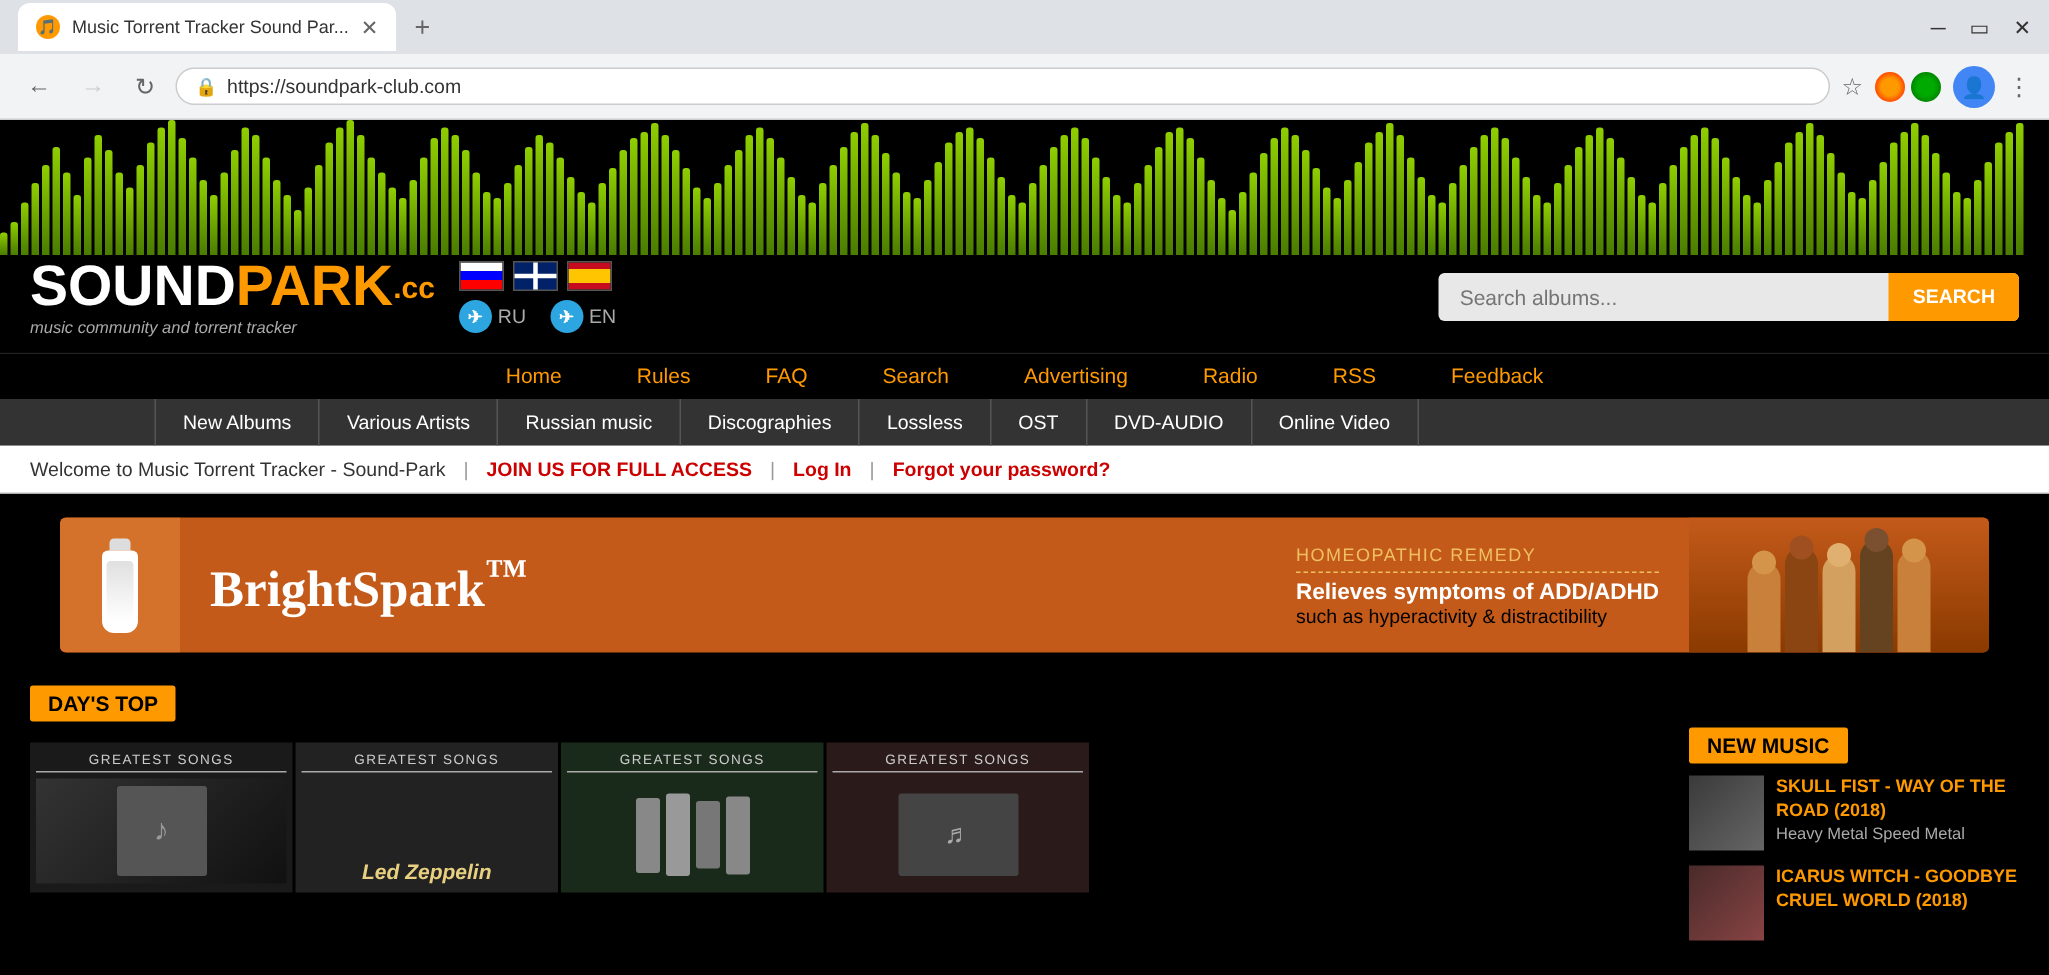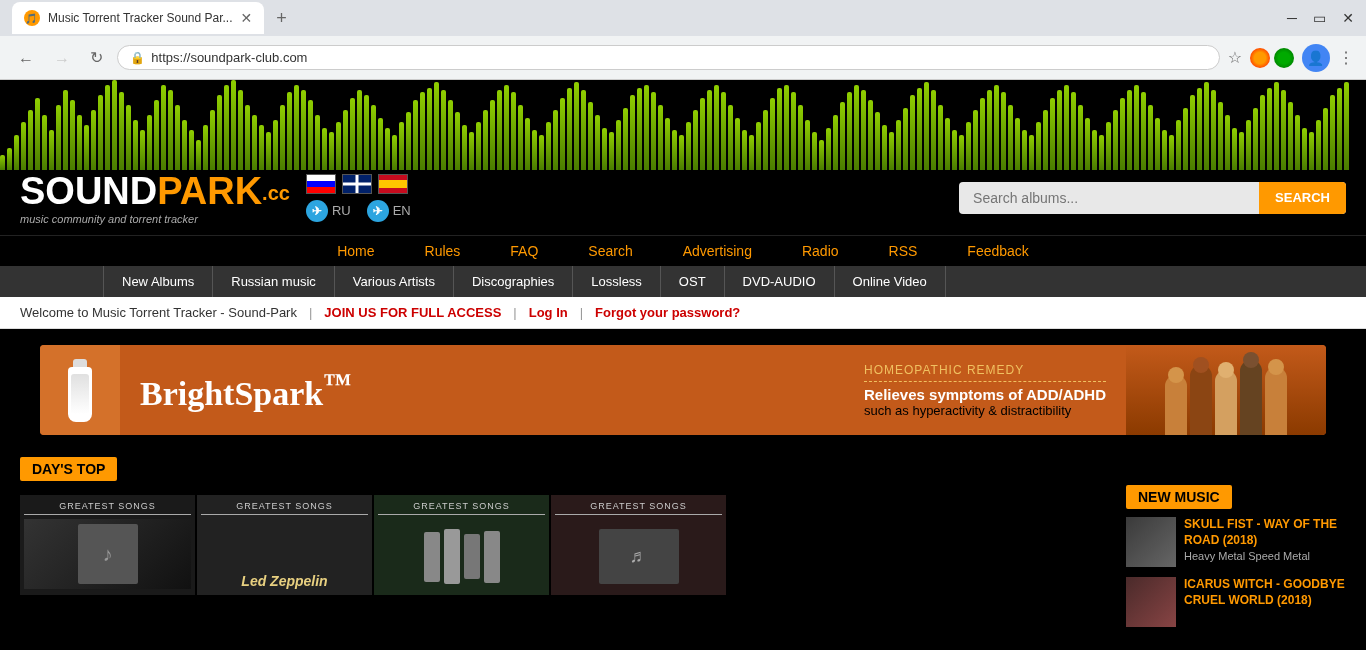--- a/index.html
+++ b/index.html
@@ -398,24 +398,24 @@
       <li><a href="#">Feedback</a></li>
     </ul>
   </div>
 
   <div class="sub-nav">
     <ul>
       <li>
           <a href="#">New Albums</a>
         </li>
       <li>
+          <a href="#">Various Artists</a>
+        </li>
+      <li>
           <a href="#">Russian music</a>
-        </li>
-      <li>
-          <a href="#">Various Artists</a>
         </li>
       <li>
           <a href="#">Discographies</a>
         </li>
       <li>
           <a href="#">Lossless</a>
         </li>
       <li>
           <a href="#">OST</a>
         </li>

